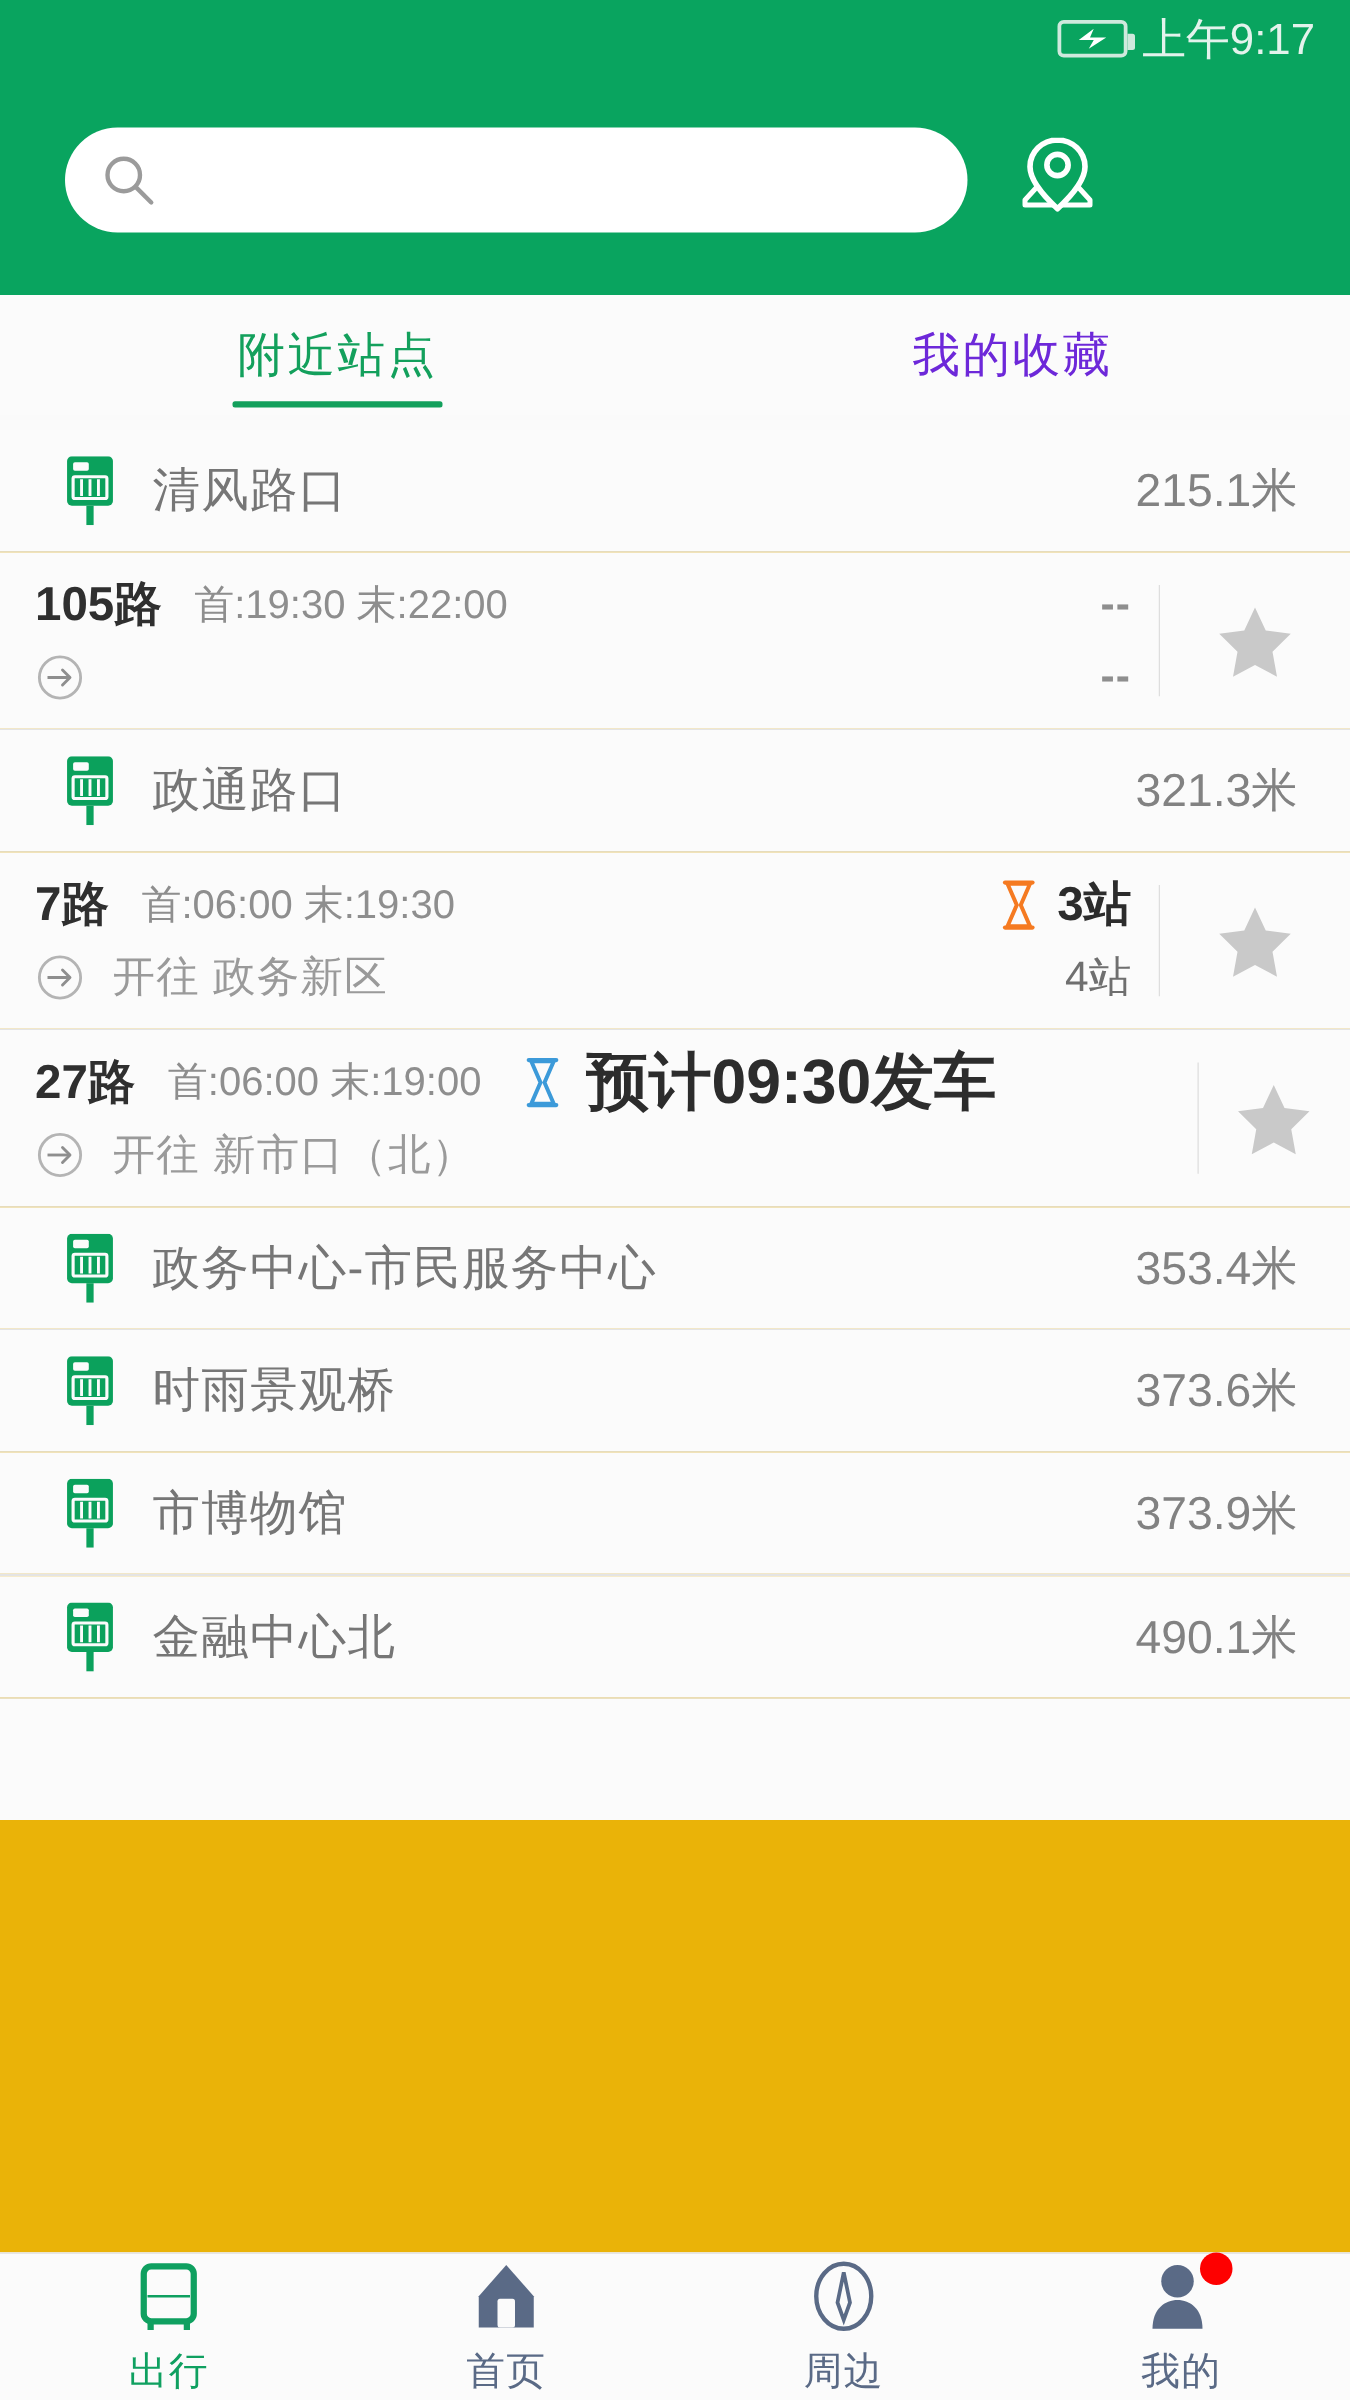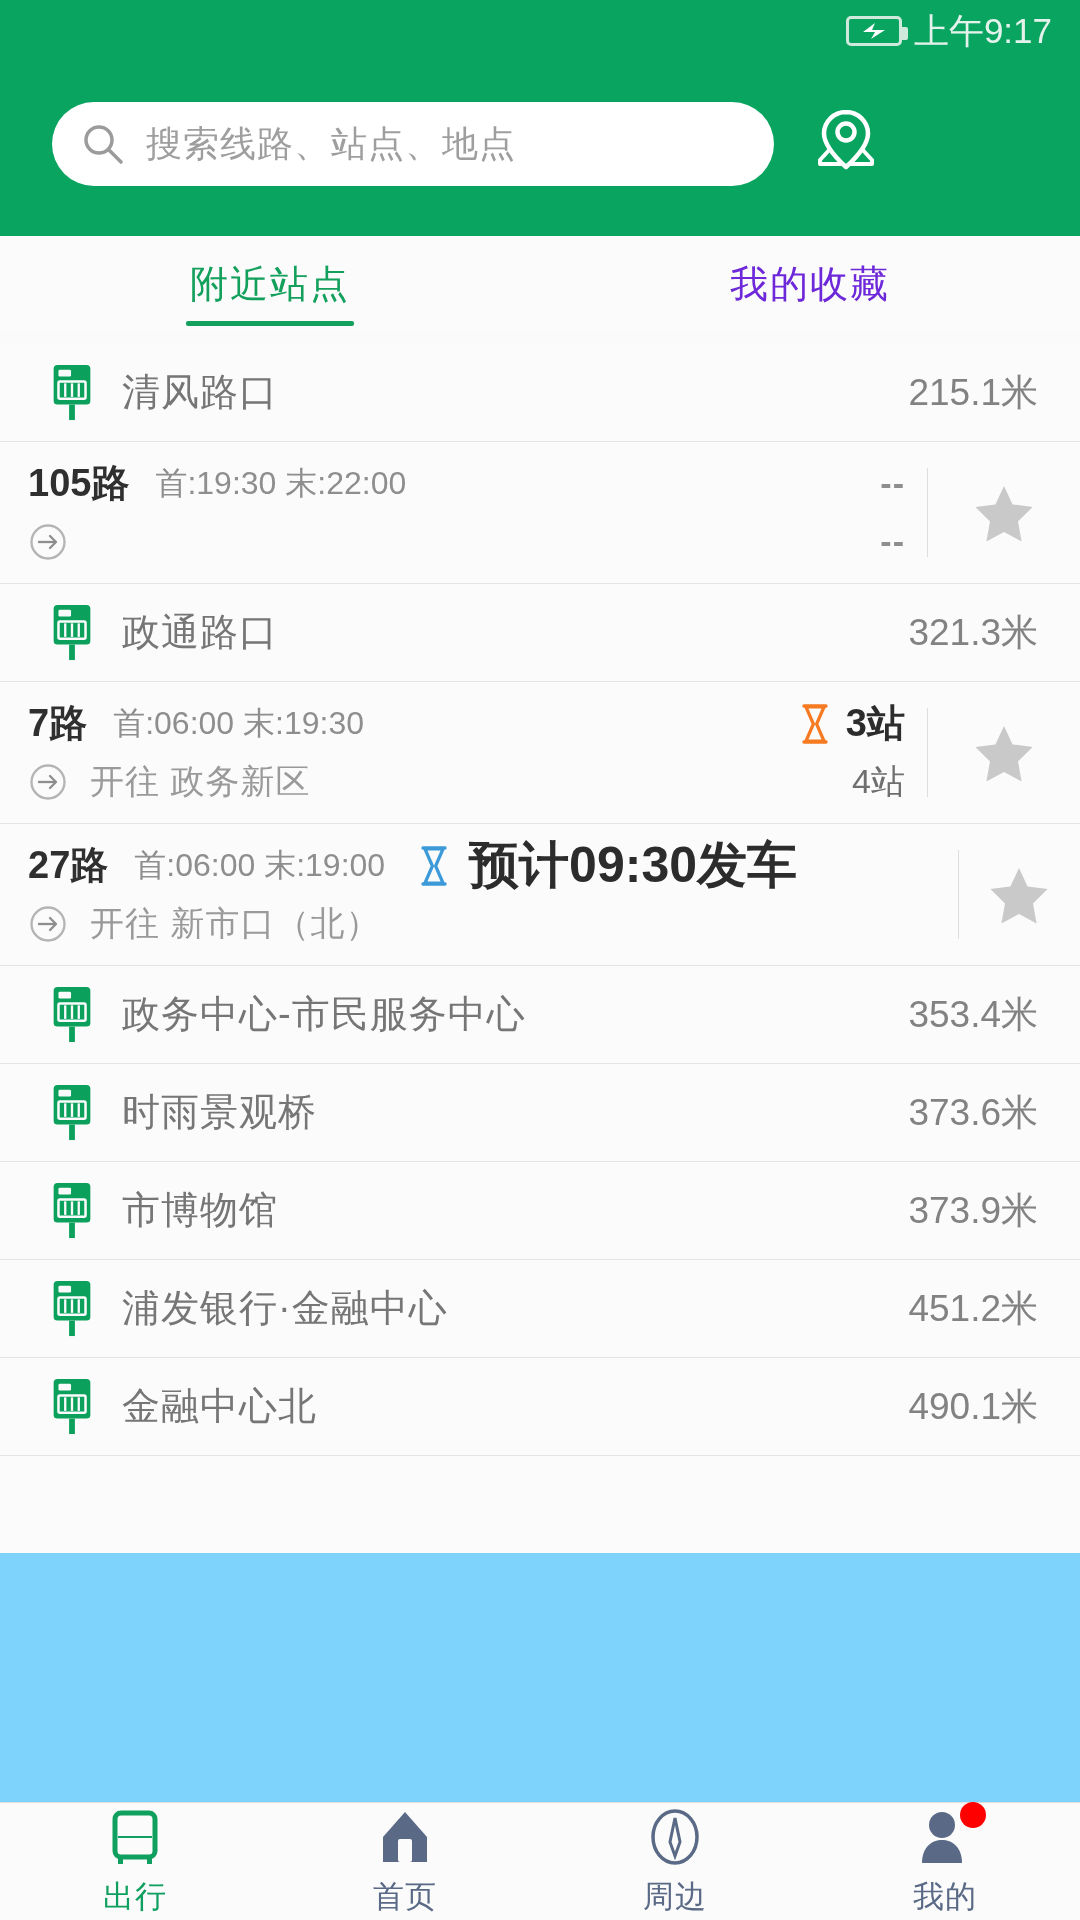--- a/index.html
+++ b/index.html
@@ -63,21 +63,21 @@
   .tab-label { font-size: 38px; color: #6d28d9; letter-spacing: 2px; }
   .tab.active .tab-label { color: #13a05c; }
   .tab-underline {
     position: absolute; bottom: 6px; width: 168px; height: 5px;
     background: #13a05c; border-radius: 2px;
   }
 
   
   .list {
     position: absolute; top: 344px; left: 0; width: 1080px; height: 1458px;
-    background: #7dd3fc; overflow: hidden;
+    background: #eab308; overflow: hidden;
   }
   .divider { height: 1px; background: #e4e4e4; width: 100%; }
 
   
   .station-row {
     height: 97px; display: flex; align-items: center;
     padding: 0 42px 0 48px; background: #fbfbfb;
   }
   .stop-icon { width: 48px; height: 56px; flex: 0 0 auto; margin-right: 26px; }
   .station-name {
@@ -164,21 +164,20 @@
       </div>
       <div class="clock">上午9:17</div>
     </div>
 
     <div class="searchrow">
       <div class="searchbox">
         <svg class="search-icon" viewBox="0 0 42 42">
           <circle cx="17" cy="17" r="13" fill="none" stroke="#9b9b9b" stroke-width="3.5"></circle>
           <line x1="26.5" y1="26.5" x2="39" y2="39" stroke="#9b9b9b" stroke-width="3.5" stroke-linecap="round"></line>
         </svg>
-        <span class="search-placeholder">搜索线路、站点、地点</span>
       </div>
       <div class="pin-btn">
         <svg width="78" height="84" viewBox="0 0 78 84">
           <path d="M13 58 L24 46 L54 46 L65 58 L65 62 L13 62 Z" fill="none" stroke="#ffffff" stroke-width="4" stroke-linejoin="round"></path>
           <path d="M39 10 C26.8 10 17 19.6 17 31.4 C17 44.5 32.5 59 39 65 C45.5 59 61 44.5 61 31.4 C61 19.6 51.2 10 39 10 Z" fill="#09a45f" stroke="#ffffff" stroke-width="4.5" stroke-linejoin="round"></path>
           <circle cx="39" cy="30" r="8.5" fill="none" stroke="#ffffff" stroke-width="4.5"></circle>
         </svg>
       </div>
     </div>
   </div>
@@ -355,33 +354,20 @@
           <rect x="10" y="17" width="28" height="18" rx="1.5" fill="none" stroke="#fbfbfb" stroke-width="2.6"></rect>
           <line x1="17" y1="19" x2="17" y2="33" stroke="#fbfbfb" stroke-width="2.4"></line>
           <line x1="24" y1="19" x2="24" y2="33" stroke="#fbfbfb" stroke-width="2.4"></line>
           <line x1="31" y1="19" x2="31" y2="33" stroke="#fbfbfb" stroke-width="2.4"></line>
           <rect x="21" y="41" width="6" height="16" fill="#0ba15c"></rect>
         </svg>
         <span class="station-name">市博物馆</span>
         <span class="station-dist">373.9米</span>
       </div>
       <div class="divider"></div>
-      <div class="station-row">
-        <svg class="stop-icon" viewBox="0 0 48 58">
-          <rect x="5" y="0" width="38" height="41" rx="4" fill="#0ba15c"></rect>
-          <rect x="10" y="5" width="13" height="7" rx="1.5" fill="#fbfbfb"></rect>
-          <rect x="10" y="17" width="28" height="18" rx="1.5" fill="none" stroke="#fbfbfb" stroke-width="2.6"></rect>
-          <line x1="17" y1="19" x2="17" y2="33" stroke="#fbfbfb" stroke-width="2.4"></line>
-          <line x1="24" y1="19" x2="24" y2="33" stroke="#fbfbfb" stroke-width="2.4"></line>
-          <line x1="31" y1="19" x2="31" y2="33" stroke="#fbfbfb" stroke-width="2.4"></line>
-          <rect x="21" y="41" width="6" height="16" fill="#0ba15c"></rect>
-        </svg>
-        <span class="station-name">浦发银行·金融中心</span>
-        <span class="station-dist">451.2米</span>
-      </div>
       <div class="divider"></div>
       <div class="station-row">
         <svg class="stop-icon" viewBox="0 0 48 58">
           <rect x="5" y="0" width="38" height="41" rx="4" fill="#0ba15c"></rect>
           <rect x="10" y="5" width="13" height="7" rx="1.5" fill="#fbfbfb"></rect>
           <rect x="10" y="17" width="28" height="18" rx="1.5" fill="none" stroke="#fbfbfb" stroke-width="2.6"></rect>
           <line x1="17" y1="19" x2="17" y2="33" stroke="#fbfbfb" stroke-width="2.4"></line>
           <line x1="24" y1="19" x2="24" y2="33" stroke="#fbfbfb" stroke-width="2.4"></line>
           <line x1="31" y1="19" x2="31" y2="33" stroke="#fbfbfb" stroke-width="2.4"></line>
           <rect x="21" y="41" width="6" height="16" fill="#0ba15c"></rect>

